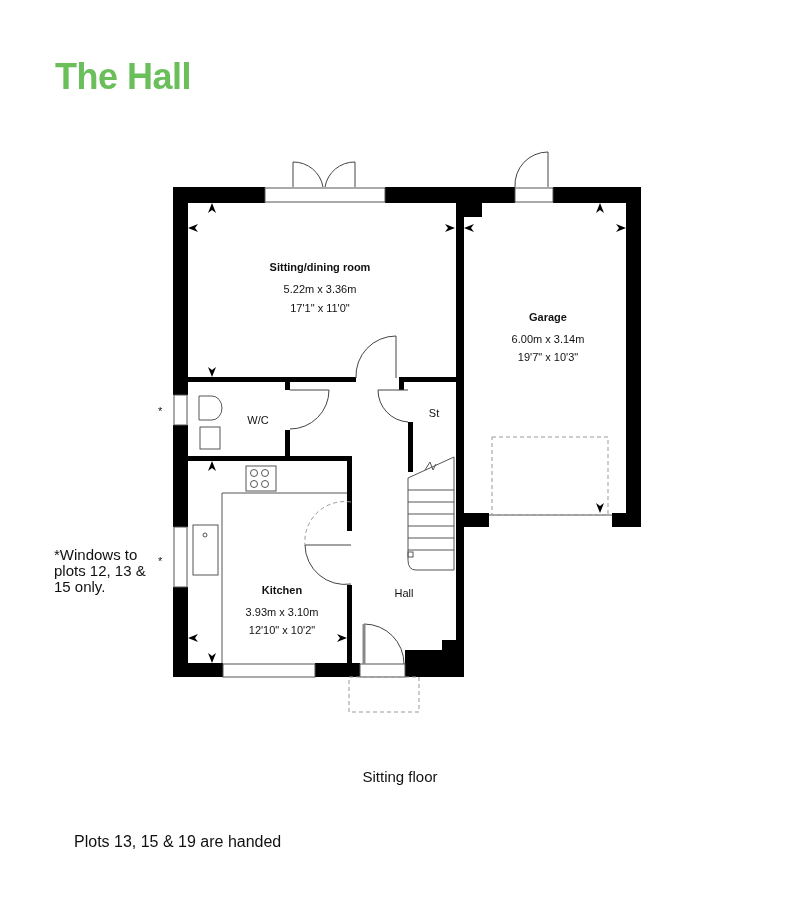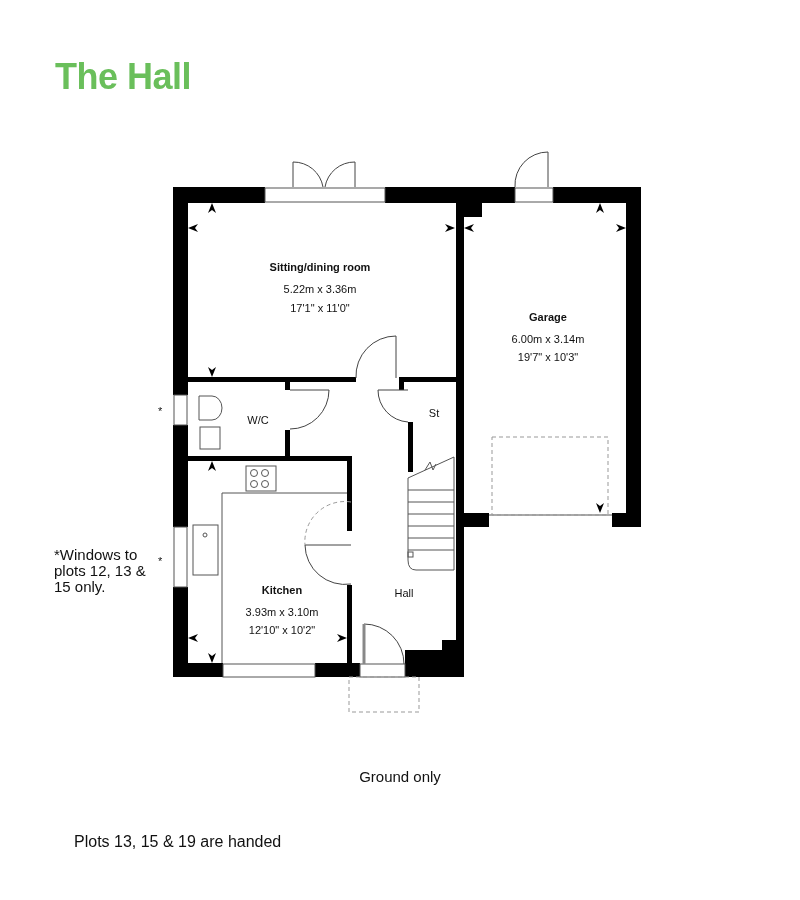--- a/index.html
+++ b/index.html
@@ -132,14 +132,14 @@
 
   <text class="room-name" x="282" y="594" text-anchor="middle">Kitchen</text>
   <text class="room-dim" x="282" y="616" text-anchor="middle">3.93m x 3.10m</text>
   <text class="room-dim" x="282" y="634" text-anchor="middle">12'10" x 10'2"</text>
 </svg>
 
 <span class="star" style="left:158px; top:405px;">*</span>
 <span class="star" style="left:158px; top:555px;">*</span>
 <div class="note">*Windows to plots 12, 13 &amp; 15 only.</div>
 
-<div class="floor-label">Ground only</div>
+<div class="floor-label">Sitting floor</div>
 <div class="handed">Plots 13, 15 &amp; 19 are handed</div>
 
 </body></html>

